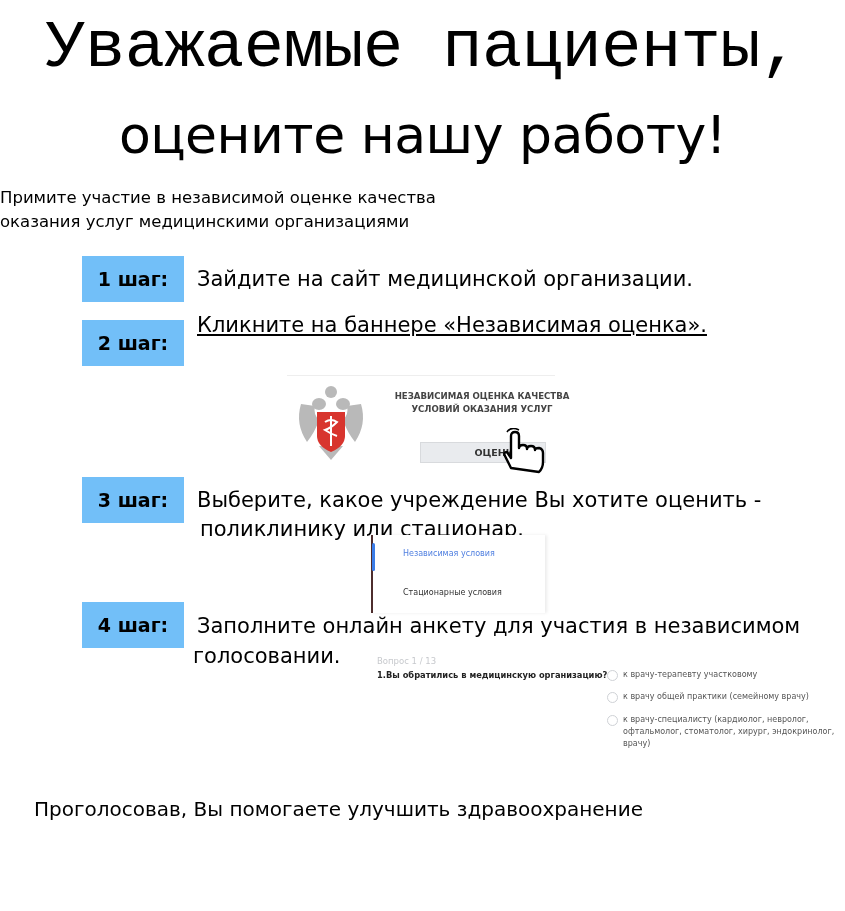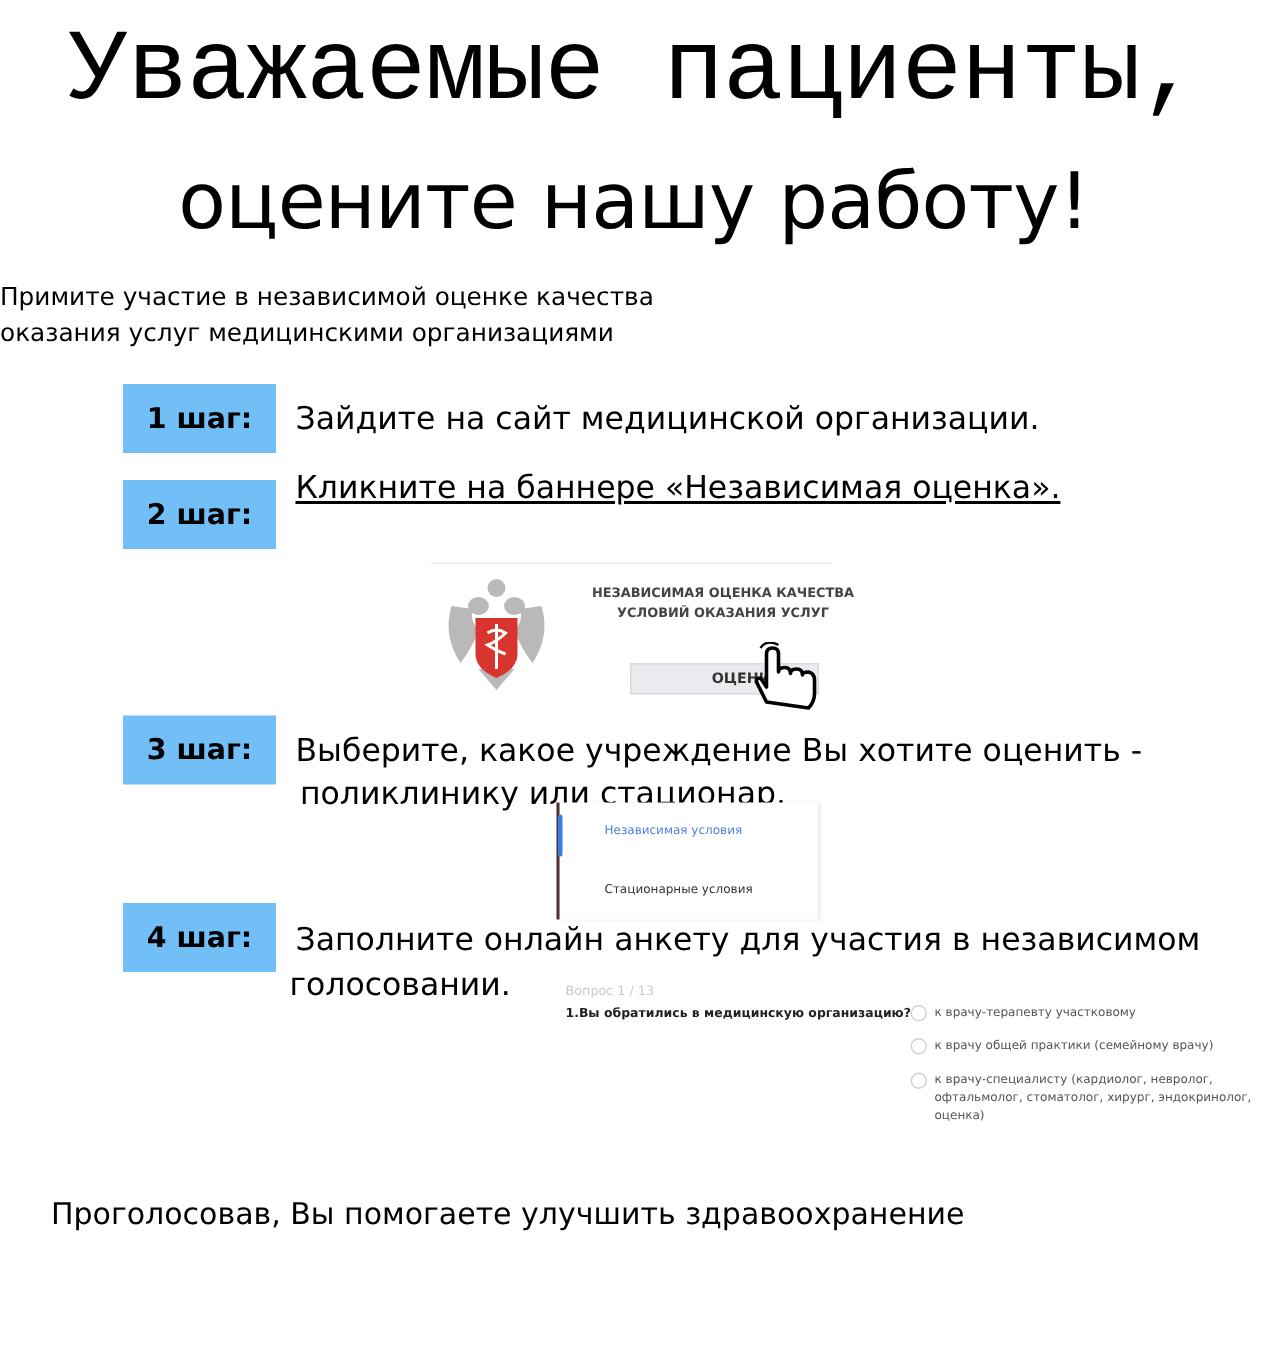--- a/index.html
+++ b/index.html
@@ -92,16 +92,16 @@
 <div class="abs radio" style="left:607px; top:670px;"></div>
 <div class="abs opt" style="left:623px; top:669px;">к врачу-терапевту участковому</div>
 
 <div class="abs radio" style="left:607px; top:692px;"></div>
 <div class="abs opt" style="left:623px; top:691px;">к врачу общей практики (семейному врачу)</div>
 
 <div class="abs radio" style="left:607px; top:715px;"></div>
 <div class="abs opt" style="left:623px; top:714px;">
   <div>к врачу-специалисту (кардиолог, невролог,</div>
   <div>офтальмолог, стоматолог, хирург, эндокринолог,</div>
-  <div>оценка)</div>
+  <div>врачу)</div>
 </div>
 
 <div class="abs footer">Проголосовав, Вы помогаете улучшить здравоохранение</div>
 
 </body></html>

